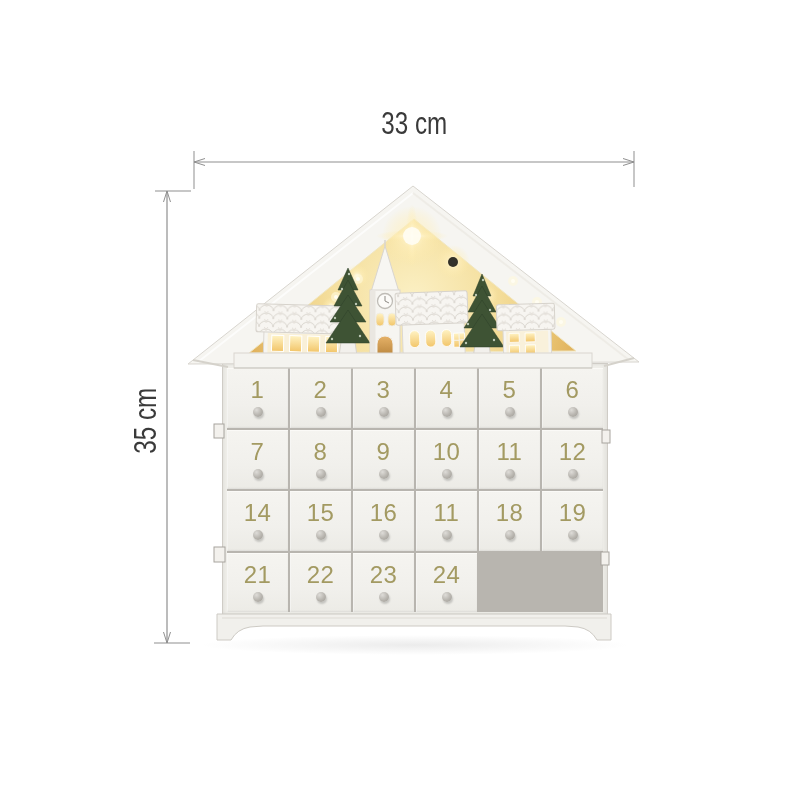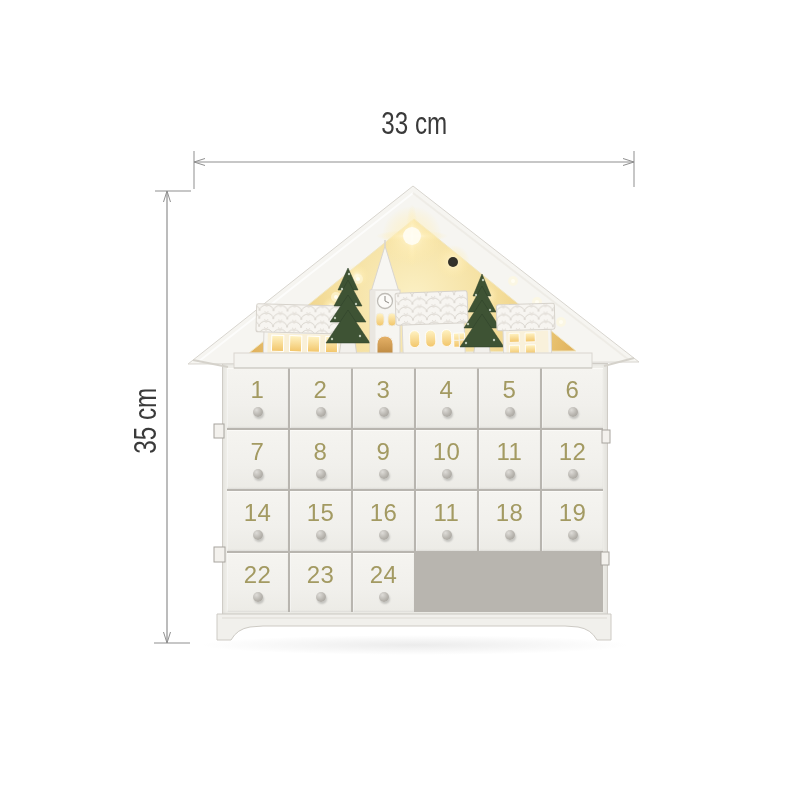--- a/index.html
+++ b/index.html
@@ -112,20 +112,24 @@
         <div class="drawer">
           <span class="num">11</span>
           <span class="knob"></span>
         </div>
         <div class="drawer">
           <span class="num">18</span>
           <span class="knob"></span>
         </div>
         <div class="drawer">
           <span class="num">19</span>
+          <span class="knob"></span>
+        </div>
+        <div class="drawer">
+          <span class="num">21</span>
           <span class="knob"></span>
         </div>
         <div class="drawer">
           <span class="num">22</span>
           <span class="knob"></span>
         </div>
         <div class="drawer">
           <span class="num">23</span>
           <span class="knob"></span>
         </div>

